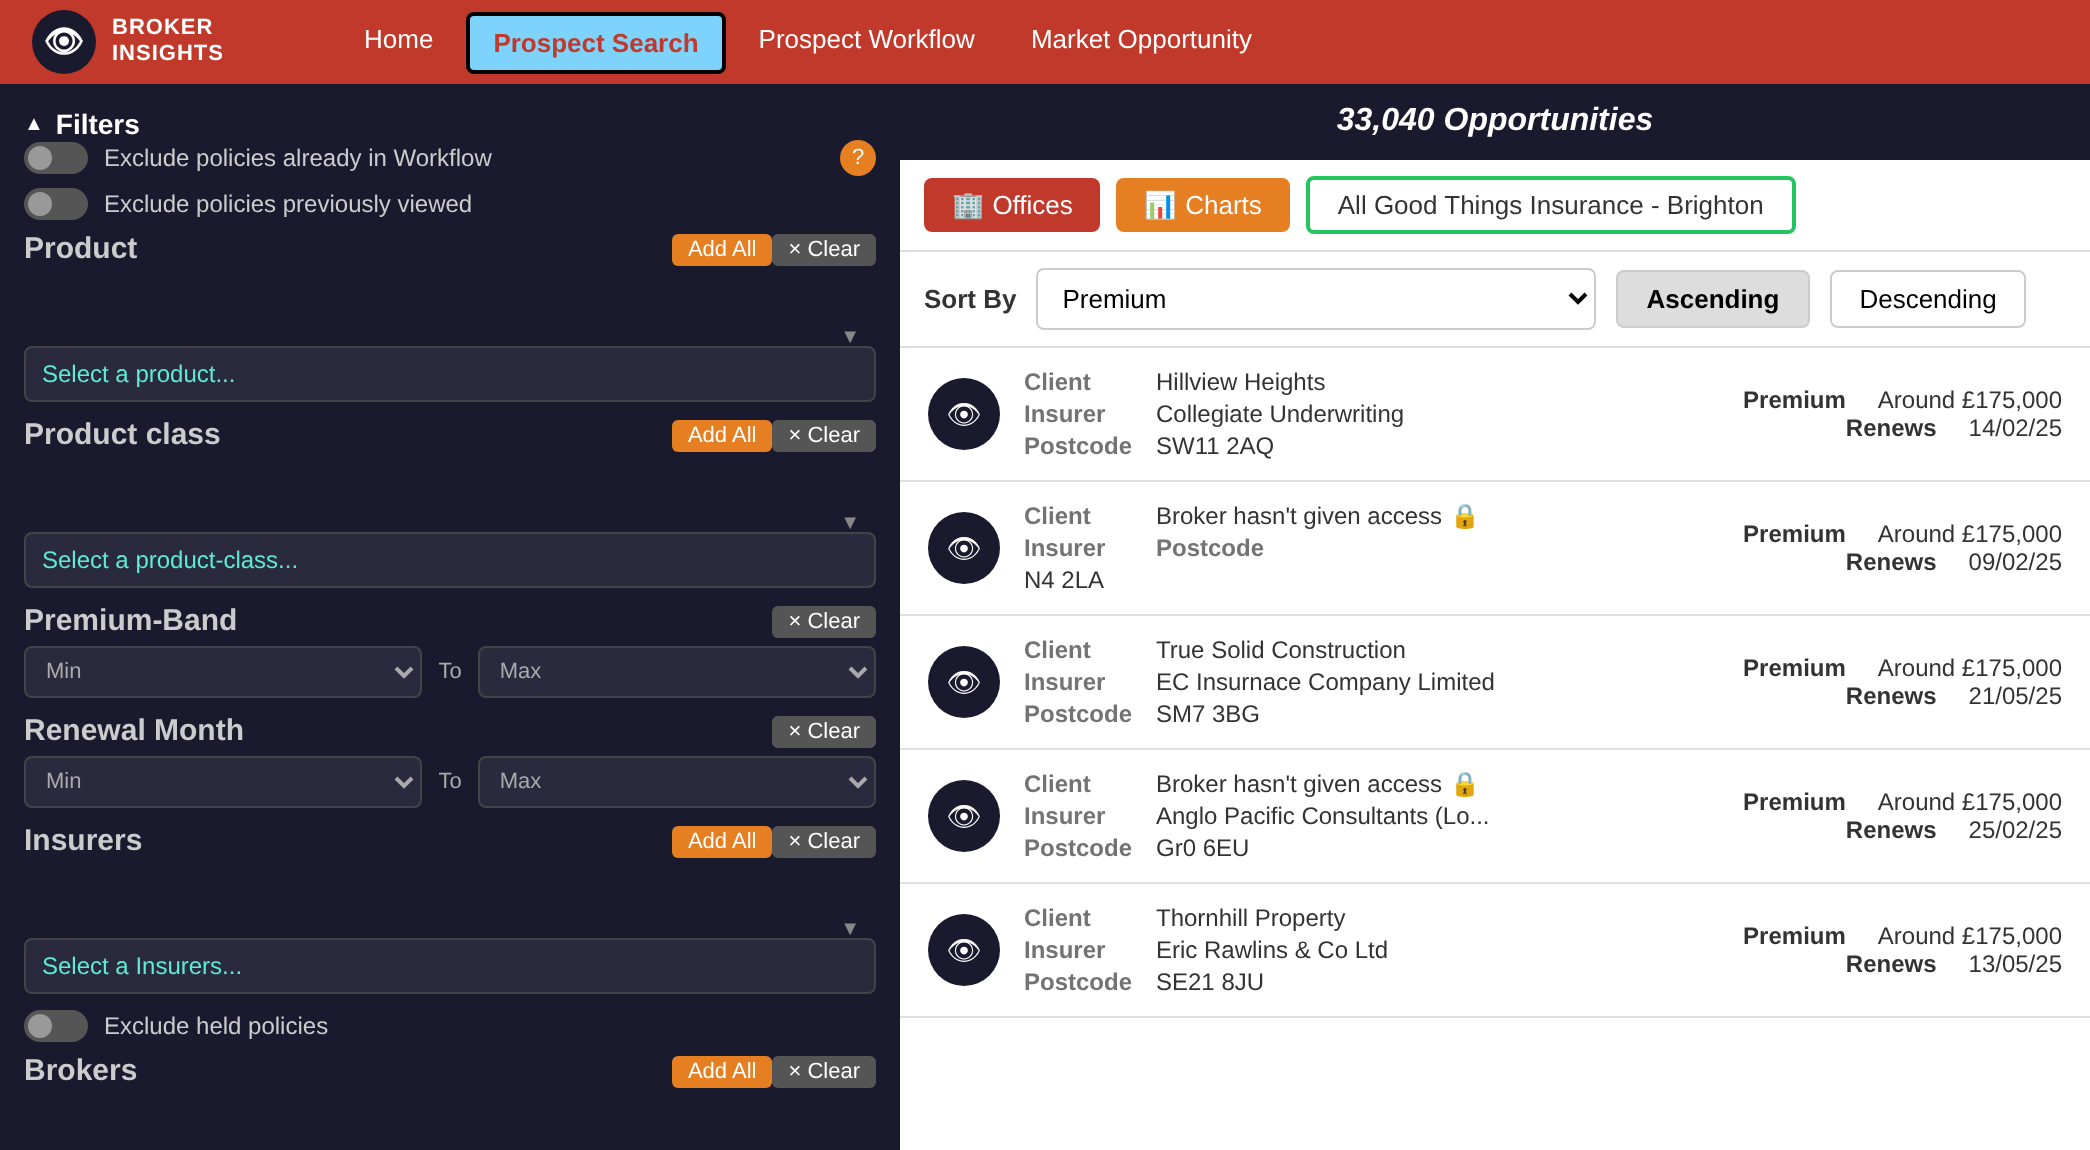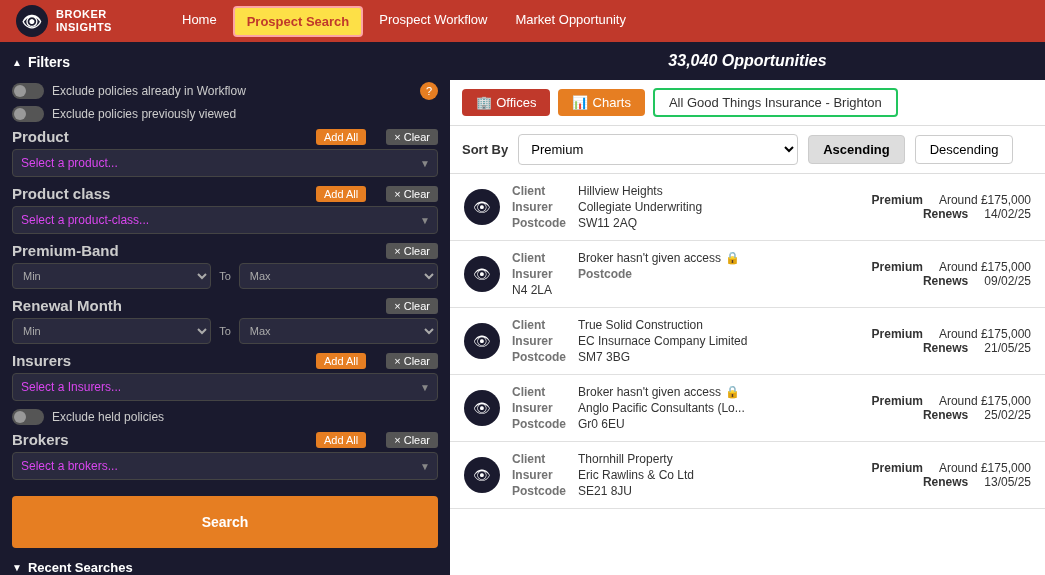--- a/index.html
+++ b/index.html
@@ -37,42 +37,41 @@
     .logo-text span { display: block; }
     nav { display: flex; gap: 4px; }
     .nav-item {
       color: white;
       text-decoration: none;
       padding: 6px 12px;
       border-radius: 4px;
       font-size: 13px;
       cursor: pointer;
     }
-    .nav-item.active { background: #fde047; color: #c0392b; font-weight: bold; border: 2px solid #fca5a5; }
+    .nav-item.active { background: #7dd3fc; color: #c0392b; font-weight: bold; border: 2px solid #000000; }
 
     
     .main-layout {
       display: flex;
       height: calc(575px - 42px);
     }
 
     
     .sidebar {
       width: 450px;
       background: #1a1a2e;
       color: white;
       padding: 12px;
       overflow-y: auto;
       flex-shrink: 0;
     }
     .filters-title {
       font-size: 14px;
       font-weight: bold;
       color: white;
-      margin-bottom: 12px;
       display: flex;
       align-items: center;
       gap: 6px;
     }
     .filters-title::before { content: '▲'; font-size: 10px; }
     .toggle-row {
       display: flex;
       align-items: center;
       gap: 8px;
       margin-bottom: 6px;
@@ -114,21 +113,21 @@
     .filter-row {
       margin-bottom: 8px;
     }
     .filter-label-row {
       display: flex;
       align-items: center;
       justify-content: space-between;
       margin-bottom: 4px;
     }
     .filter-label { font-size: 15px; color: #ccc; font-weight: bold; }
-    .filter-actions { display: flex; gap: 20px; }
+    .filter-actions { display: flex; gap: 0; }
     .btn-add-all {
       background: #e67e22;
       color: white;
       border: none;
       padding: 2px 8px;
       border-radius: 3px;
       font-size: 11px;
       cursor: pointer;
     }
     .btn-clear {
@@ -136,27 +135,28 @@
       color: white;
       border: none;
       padding: 2px 8px;
       border-radius: 3px;
       font-size: 11px;
       cursor: pointer;
     }
     .select-input {
       width: 100%;
       background: #2a2a3e;
-      color: #d946ef;
+      color: #5eead4;
       border: 1px solid #444;
       padding: 6px 8px;
       border-radius: 4px;
       font-size: 12px;
       appearance: none;
       cursor: pointer;
+      margin-top: 36px;
     }
     .select-wrapper {
       position: relative;
     }
     .select-wrapper::after {
       content: '▼';
       position: absolute;
       right: 8px;
       top: 50%;
       transform: translateY(-50%);

